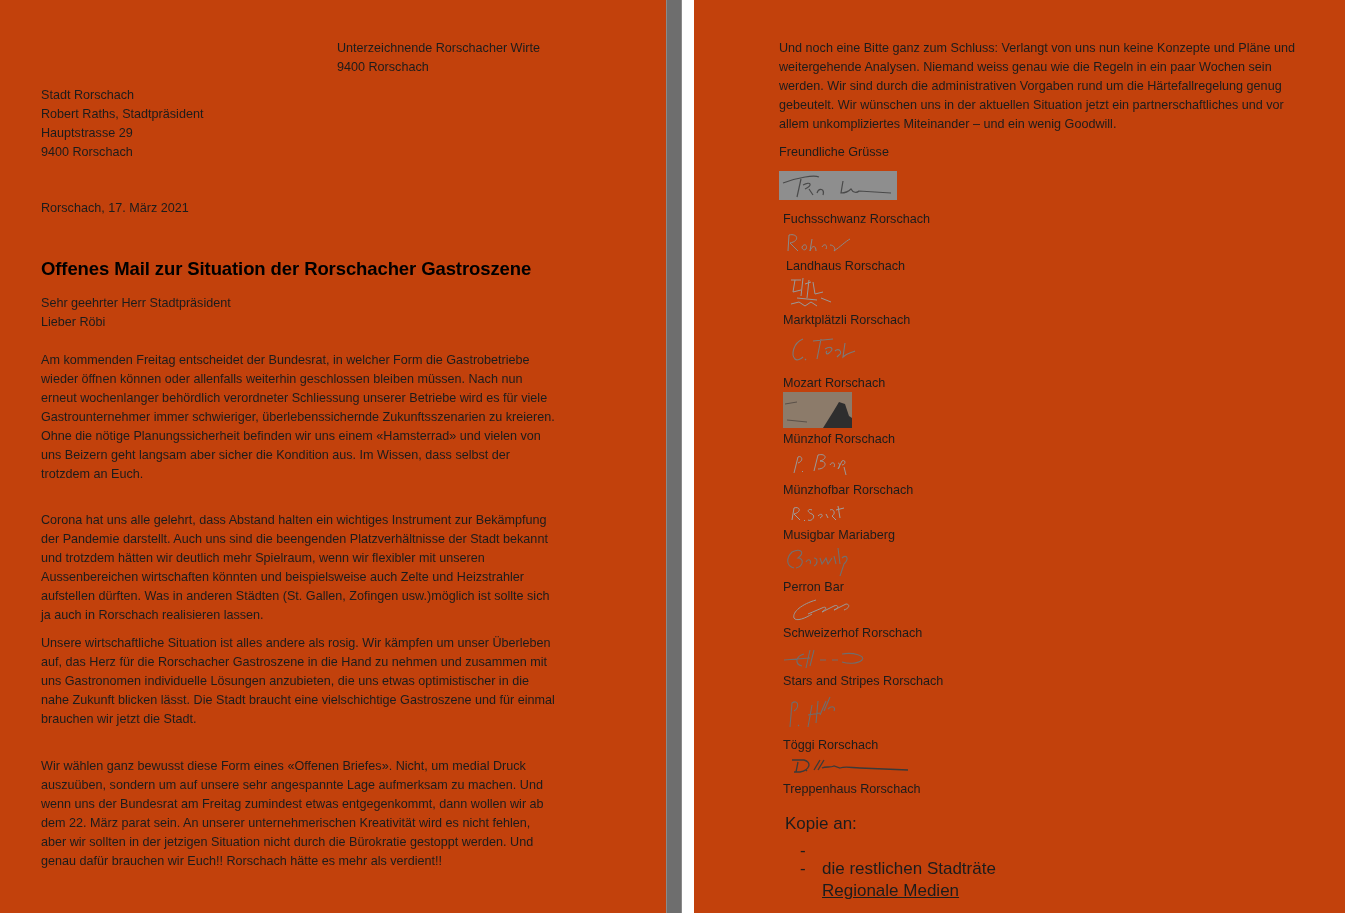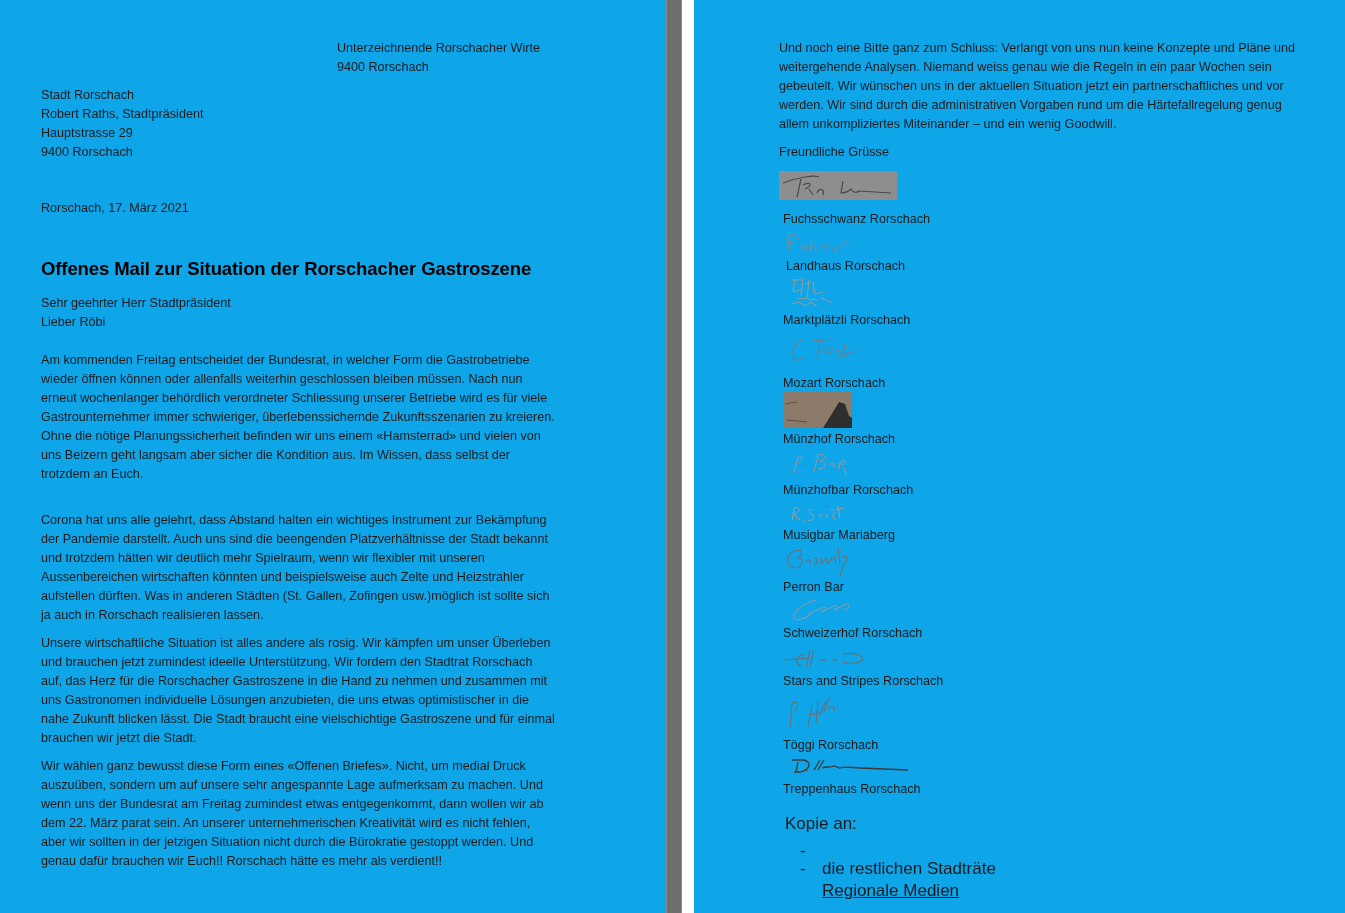--- a/index.html
+++ b/index.html
@@ -2,21 +2,21 @@
 <html><head>
 <meta charset="utf-8">
 <style>
   html, body { margin: 0; padding: 0; }
   body {
     width: 1345px; height: 913px; position: relative; overflow: hidden;
     background: #ffffff;
     font-family: "Liberation Sans", "DejaVu Sans", sans-serif;
     color: #1a1a1a;
   }
-  .page { position: absolute; top: 0; height: 913px; background: #0ea5e9; }
+  .page { position: absolute; top: 0; height: 913px; background: #c2410c; }
   #page-left { left: 0; width: 666px; }
   #page-right { left: 682px; width: 659px; margin-left: 12px; }
   #page-divider {
     position: absolute; left: 666px; top: 0; width: 16px; height: 913px;
     background: #6e6e6e;
     border-left: 1px solid #8a8a8a; border-right: 1px solid #8a8a8a;
     box-sizing: border-box;
   }
   .t { position: absolute; font-size: 12.6px; line-height: 19px; white-space: nowrap; color: #1c1c1c; }
   .para { position: absolute; font-size: 12.6px; line-height: 19px; color: #1c1c1c; }
@@ -62,21 +62,20 @@
     <div>Corona hat uns alle gelehrt, dass Abstand halten ein wichtiges Instrument zur Bekämpfung</div>
     <div>der Pandemie darstellt. Auch uns sind die beengenden Platzverhältnisse der Stadt bekannt</div>
     <div>und trotzdem hätten wir deutlich mehr Spielraum, wenn wir flexibler mit unseren</div>
     <div>Aussenbereichen wirtschaften könnten und beispielsweise auch Zelte und Heizstrahler</div>
     <div>aufstellen dürften. Was in anderen Städten (St. Gallen, Zofingen usw.)möglich ist sollte sich</div>
     <div>ja auch in Rorschach realisieren lassen.</div>
   </div>
 
   <div class="para" style="left:41px; top:634px;">
     <div>Unsere wirtschaftliche Situation ist alles andere als rosig. Wir kämpfen um unser Überleben</div>
-    <div>und brauchen jetzt zumindest ideelle Unterstützung. Wir fordern den Stadtrat Rorschach</div>
     <div>auf, das Herz für die Rorschacher Gastroszene in die Hand zu nehmen und zusammen mit</div>
     <div>uns Gastronomen individuelle Lösungen anzubieten, die uns etwas optimistischer in die</div>
     <div>nahe Zukunft blicken lässt. Die Stadt braucht eine vielschichtige Gastroszene und für einmal</div>
     <div>brauchen wir jetzt die Stadt.</div>
   </div>
 
   <div class="para" style="left:41px; top:757px;">
     <div>Wir wählen ganz bewusst diese Form eines «Offenen Briefes». Nicht, um medial Druck</div>
     <div>auszuüben, sondern um auf unsere sehr angespannte Lage aufmerksam zu machen. Und</div>
     <div>wenn uns der Bundesrat am Freitag zumindest etwas entgegenkommt, dann wollen wir ab</div>
@@ -85,22 +84,22 @@
     <div>genau dafür brauchen wir Euch!! Rorschach hätte es mehr als verdient!!</div>
   </div>
 </div>
 
 <div id="page-divider"></div>
 
 <div class="page" id="page-right">
   <div class="para" style="left:85px; top:39px;">
     <div>Und noch eine Bitte ganz zum Schluss: Verlangt von uns nun keine Konzepte und Pläne und</div>
     <div>weitergehende Analysen. Niemand weiss genau wie die Regeln in ein paar Wochen sein</div>
+    <div>werden. Wir sind durch die administrativen Vorgaben rund um die Härtefallregelung genug</div>
     <div>gebeutelt. Wir wünschen uns in der aktuellen Situation jetzt ein partnerschaftliches und vor</div>
-    <div>werden. Wir sind durch die administrativen Vorgaben rund um die Härtefallregelung genug</div>
     <div>allem unkompliziertes Miteinander – und ein wenig Goodwill.</div>
   </div>
 
   <div class="t" style="left:85px; top:143px;">Freundliche Grüsse</div>
 
   <div class="sig" style="left:85px; top:171px;">
     <svg width="118" height="29" viewBox="0 0 118 29">
       <rect width="118" height="29" fill="#8e8e8e"></rect>
       <path d="M4 12 C20 6 35 4 40 6 M22 8 L18 26 M24 14 C32 10 34 14 26 18 M30 18 L34 24 M38 22 C40 16 46 18 44 24" stroke="#4a4a4a" stroke-width="1.2" fill="none"></path>
       <path d="M64 10 L62 22 C66 22 70 20 72 18 C74 22 78 22 80 20 L112 22" stroke="#4a4a4a" stroke-width="1.2" fill="none"></path>

